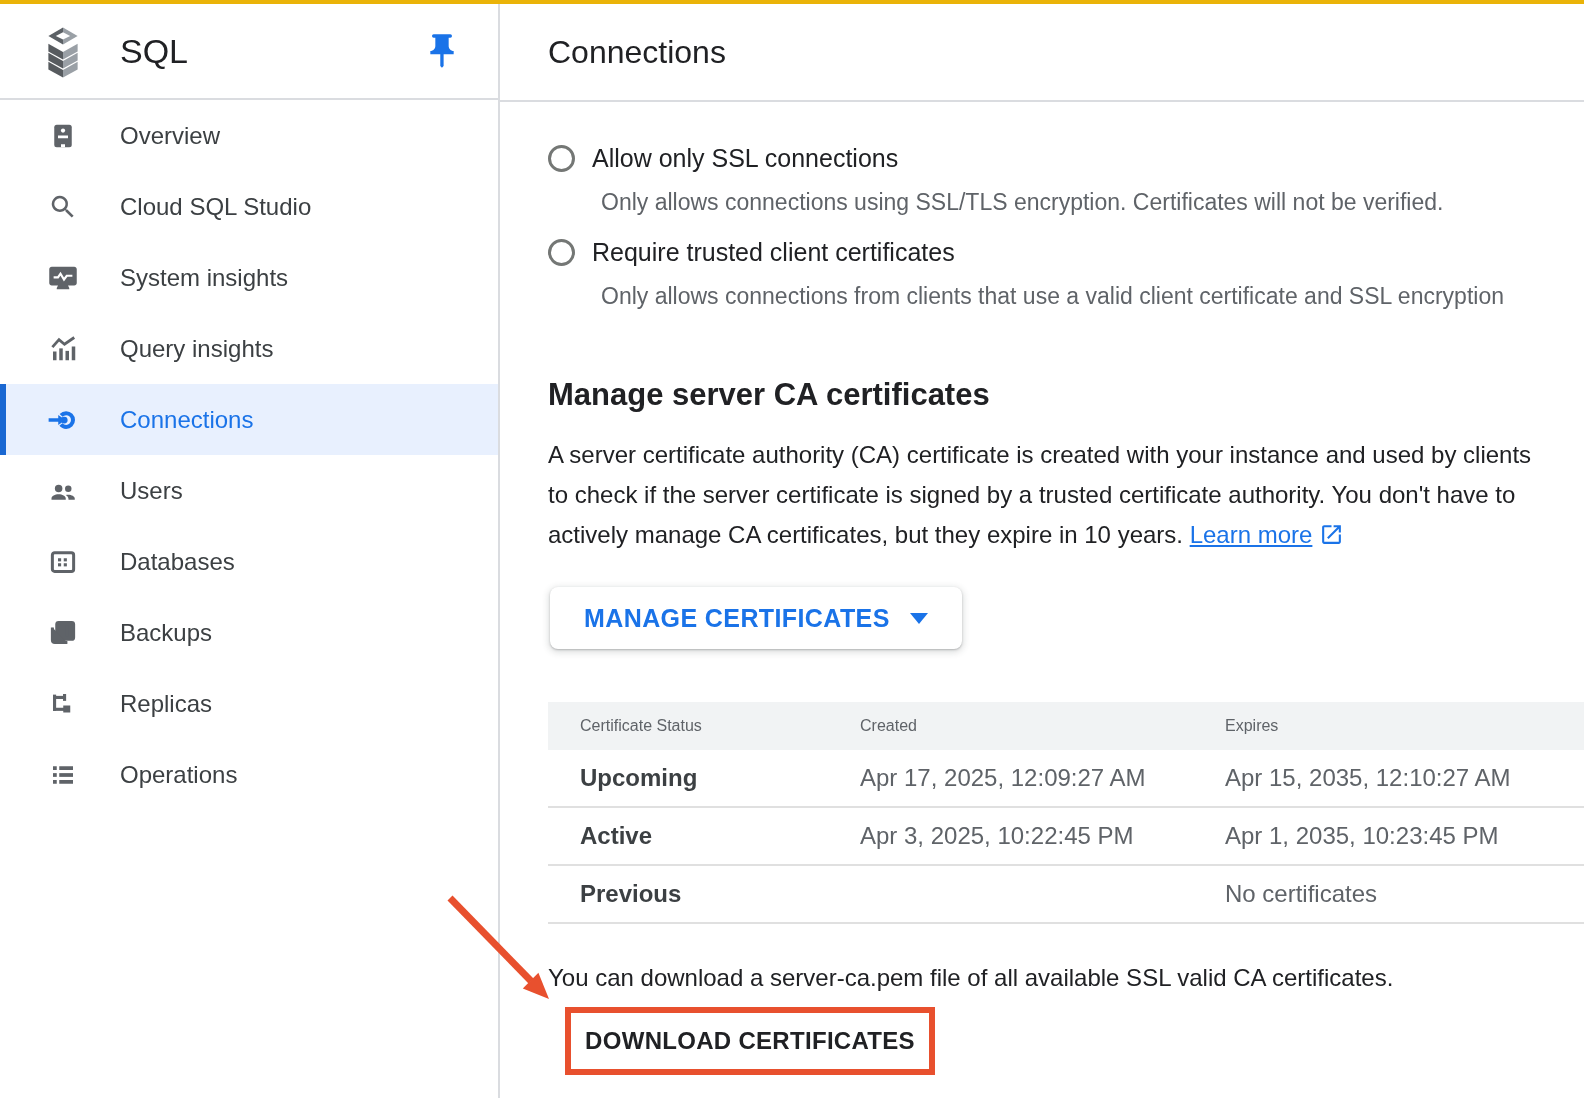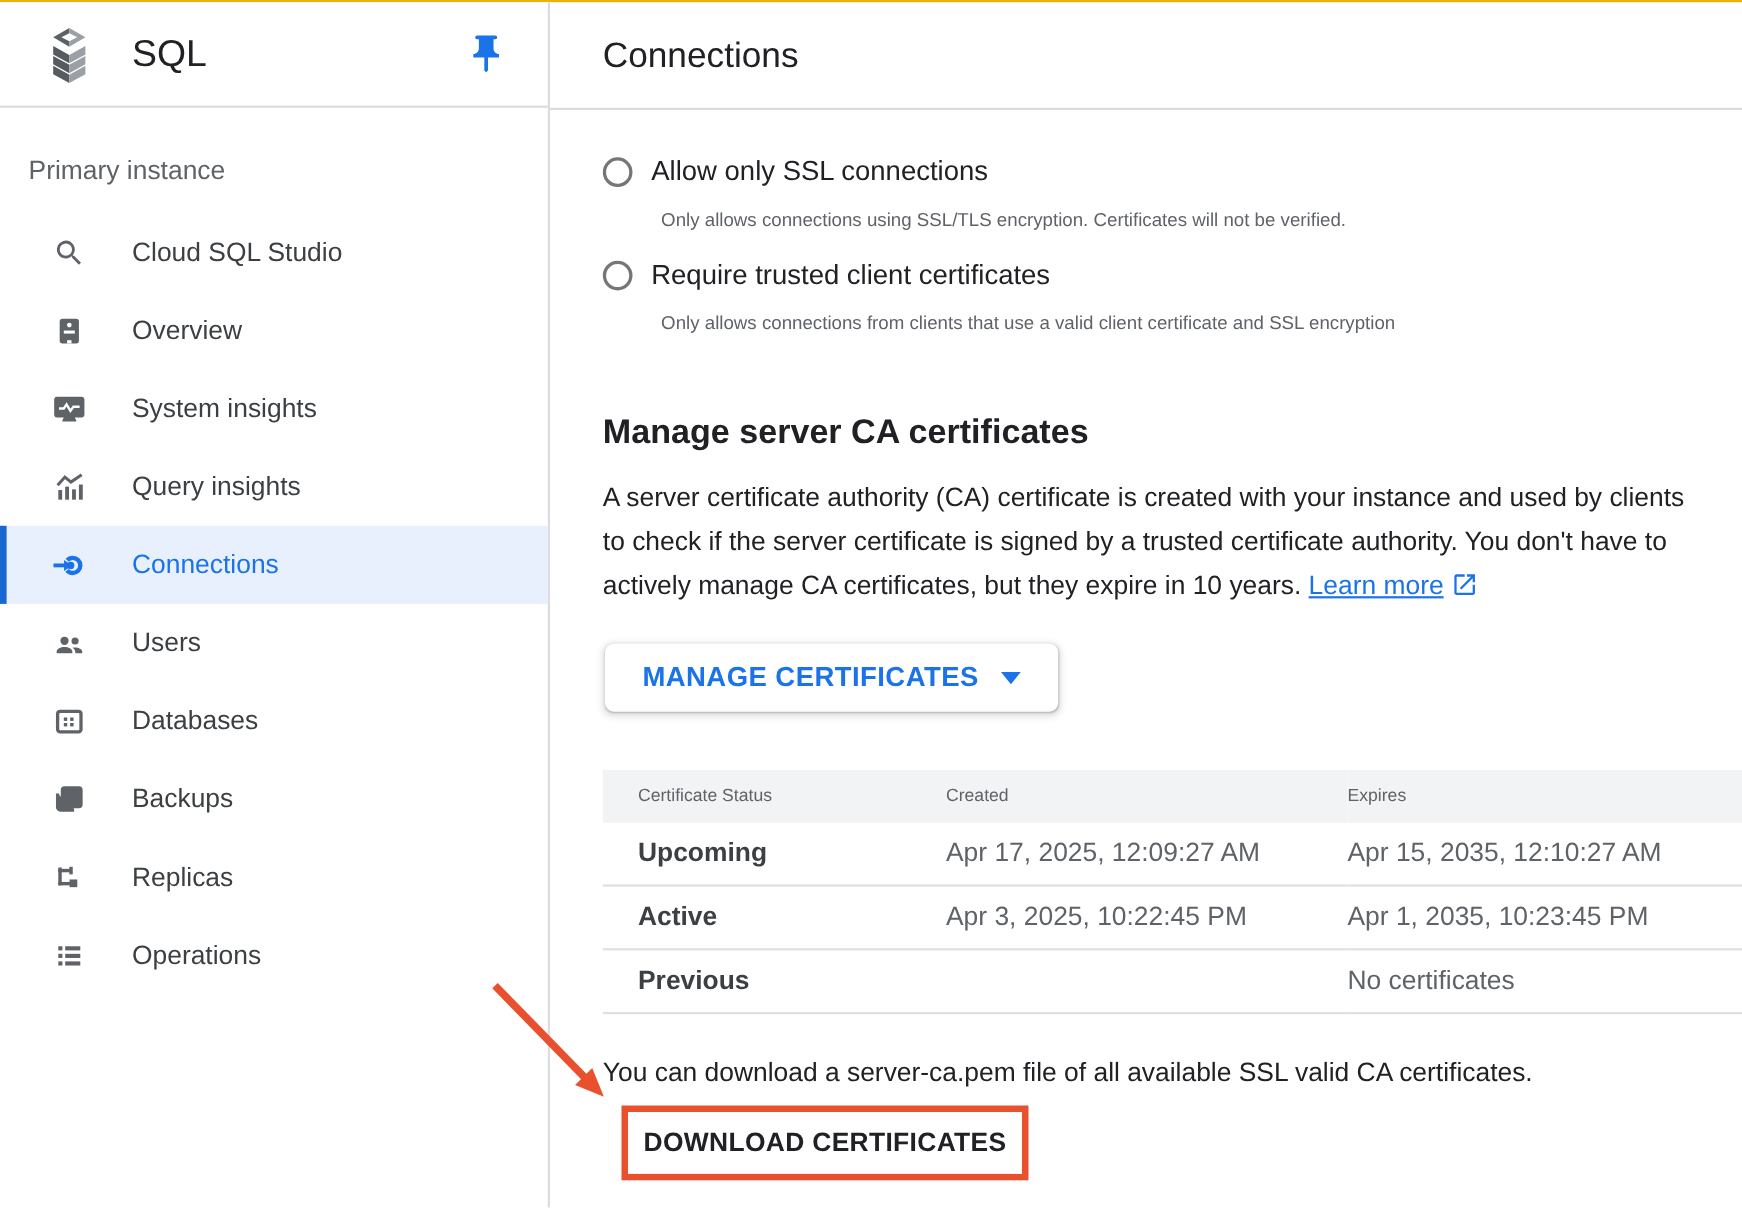--- a/index.html
+++ b/index.html
@@ -1,18 +1,18 @@
 <!DOCTYPE html>
 <html><head>
 <meta charset="utf-8">
 <style>
   html,body{margin:0;padding:0;background:#fff;}
   .page{
     width:1584px;height:1098px;position:relative;overflow:hidden;
-    background:#fff;border-top:2px solid #eab308;box-sizing:border-box;
+    background:#fff;border-top:4px solid #eab308;box-sizing:border-box;
     display:flex;font-family:"Liberation Sans",sans-serif;color:#202124;
   }
   
   .sidebar{flex:0 0 500px;width:500px;border-right:2px solid #dadce0;box-sizing:border-box;background:#fff;}
   .sidebar-header{height:96px;border-bottom:2px solid #dadce0;display:flex;align-items:center;padding:0 36px;box-sizing:border-box;}
   .sql-logo{width:54px;height:54px;display:inline-flex;}
   .app-title{font-size:34px;color:#202124;margin-left:30px;flex:1;}
   .pin{width:40px;height:40px;display:inline-flex;cursor:pointer;}
   .section-label{margin:44px 0 24px 26px;font-size:24px;color:#5f6368;height:28px;line-height:28px;}
   .nav-item{height:71px;display:flex;align-items:center;padding-left:48px;font-size:24px;color:#3c4043;cursor:pointer;}
@@ -21,21 +21,21 @@
   .nav-item.selected{background:#e8f0fe;color:#1a73e8;border-left:6px solid #1967d2;padding-left:42px;}
   .nav-item.selected .nav-icon{color:#1a73e8;}
   
   .main{flex:1;box-sizing:border-box;position:relative;}
   .main-header{height:96px;border-bottom:2px solid #dadce0;display:flex;align-items:center;padding-left:48px;}
   .main-header h1{font-size:32px;font-weight:400;margin:0;color:#202124;}
   .radio-group{padding:20px 44px 0 48px;}
   .radio-row{display:flex;align-items:center;height:28px;cursor:pointer;margin-top:22px;}
   .radio-circle{width:27px;height:27px;border:3px solid #747775;border-radius:50%;box-sizing:border-box;margin-right:17px;flex:0 0 auto;background:#fff;}
   .radio-label{font-size:25px;color:#202124;}
-  .radio-desc{margin:16px 0 22px 53px;font-size:17px;color:#5f6368;height:28px;line-height:28px;}
+  .radio-desc{margin:16px 0 22px 53px;font-size:23px;color:#5f6368;height:28px;line-height:28px;}
   .section-heading{margin:66px 0 0 48px;font-size:31px;font-weight:700;color:#202124;height:37px;line-height:37px;}
   .body-text{margin:22px 44px 0 48px;width:985px;font-size:24px;line-height:40px;color:#202124;}
   .learn-more{color:#1a73e8;text-decoration:underline;cursor:pointer;white-space:nowrap;}
   .ext-icon{width:25px;height:25px;vertical-align:-4px;margin-left:7px;fill:#1a73e8;}
   .btn-row{margin:32px 0 0 50px;}
   .manage-btn{height:62px;padding:0 34px;background:#fff;border:none;border-radius:8px;
     box-shadow:0 1px 2px rgba(60,64,67,.3),0 2px 6px 2px rgba(60,64,67,.15);
     color:#1a73e8;font-size:25px;font-weight:700;letter-spacing:.4px;
     display:inline-flex;align-items:center;gap:20px;cursor:pointer;font-family:"Liberation Sans",sans-serif;}
   .caret{width:0;height:0;border-left:9px solid transparent;border-right:9px solid transparent;border-top:11px solid #1a73e8;display:inline-block;}
@@ -72,41 +72,40 @@
         </svg>
       </span>
       <span class="app-title">SQL</span>
       <span class="pin">
         <svg viewBox="0 0 24 24" width="40" height="40" fill="#1a73e8">
           <path d="M16 9V4h1a1 1 0 0 0 0-2H7a1 1 0 0 0 0 2h1v5c0 1.66-1.34 3-3 3v2h5.97v7l1 1 1-1v-7H19v-2c-1.66 0-3-1.34-3-3z"></path>
         </svg>
       </span>
     </div>
 
-    <div class="section-label">Primary instance</div>
 
     <nav>
-      <div class="nav-item">
-        <span class="nav-icon">
-          <svg viewBox="0 0 24 24">
-              <path d="M15.5 14h-.79l-.28-.27a6.5 6.5 0 1 0-.7.7l.27.28v.79l5 4.99L20.49 19l-4.99-5zm-6 0A4.5 4.5 0 1 1 14 9.5 4.5 4.5 0 0 1 9.5 14z"></path>
-            </svg>
-        </span>
-        <span class="nav-label">Cloud SQL Studio</span>
-      </div>
       <div class="nav-item">
         <span class="nav-icon">
           <svg viewBox="0 0 24 24">
               <rect x="5" y="3" width="14" height="18" rx="2"></rect>
               <circle cx="12" cy="7.6" r="1.7" fill="#fff"></circle>
               <rect x="8" y="11.6" width="8" height="2.2" fill="#fff"></rect>
               <rect x="10.4" y="18.6" width="3.2" height="2.4" fill="#fff"></rect>
             </svg>
         </span>
         <span class="nav-label">Overview</span>
+      </div>
+      <div class="nav-item">
+        <span class="nav-icon">
+          <svg viewBox="0 0 24 24">
+              <path d="M15.5 14h-.79l-.28-.27a6.5 6.5 0 1 0-.7.7l.27.28v.79l5 4.99L20.49 19l-4.99-5zm-6 0A4.5 4.5 0 1 1 14 9.5 4.5 4.5 0 0 1 9.5 14z"></path>
+            </svg>
+        </span>
+        <span class="nav-label">Cloud SQL Studio</span>
       </div>
       <div class="nav-item">
         <span class="nav-icon">
           <svg viewBox="0 0 24 24">
               <path d="M21 3H3c-1.1 0-2 .9-2 2v11c0 1.1.9 2 2 2h5l-1 2v1h10v-1l-1-2h5c1.1 0 2-.9 2-2V5c0-1.1-.9-2-2-2z"></path>
               <polyline points="4.5,11.5 8,11.5 10,8.5 12.8,13.2 15,10.2 19.5,10.2" fill="none" stroke="#fff" stroke-width="1.7"></polyline>
             </svg>
         </span>
         <span class="nav-label">System insights</span>
       </div>

